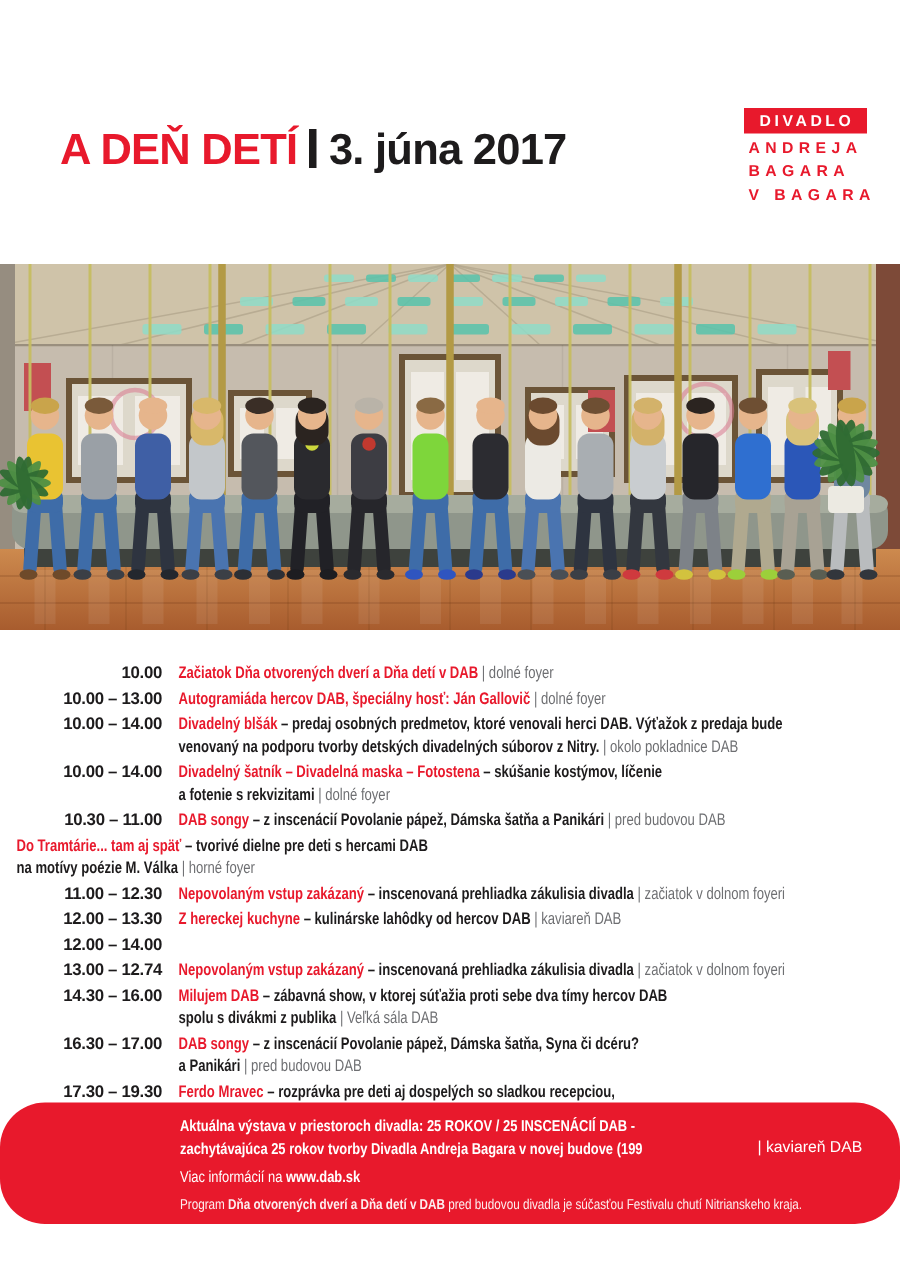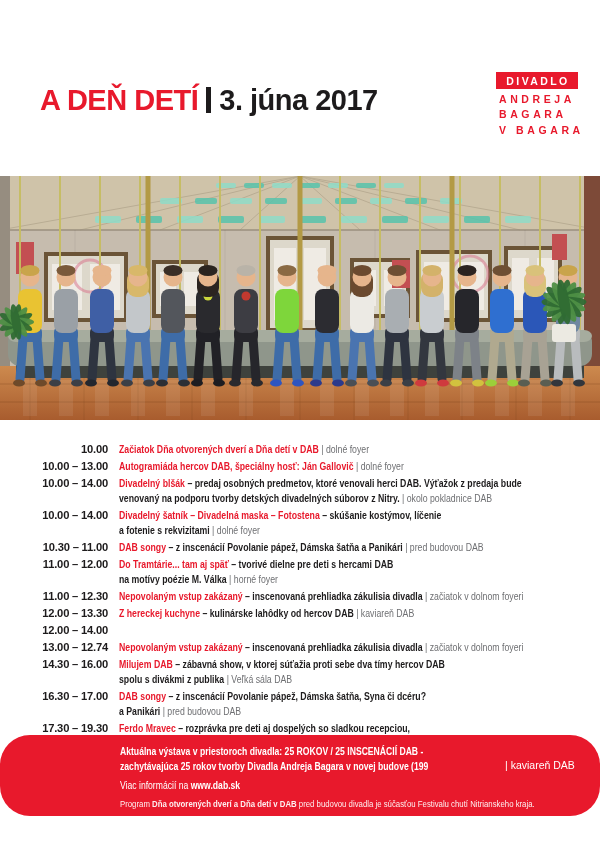--- a/index.html
+++ b/index.html
@@ -440,21 +440,20 @@
           <div class="dline"><span class="seg-b">a fotenie s rekvizitami</span><span class="seg-g"> | dolné foyer</span></div>
         </div>
       </div>
       <div class="row">
         <div class="time">10.30 – 11.00</div>
         <div class="desc">
           <div class="dline"><span class="seg-r">DAB songy</span><span class="seg-b"> – z inscenácií Povolanie pápež, Dámska šatňa a Panikári</span><span class="seg-g"> | pred budovou DAB</span></div>
         </div>
       </div>
       <div class="row">
-        <div class="time">11.00 – 12.00</div>
         <div class="desc">
           <div class="dline"><span class="seg-r">Do Tramtárie... tam aj späť</span><span class="seg-b"> – tvorivé dielne pre deti s hercami DAB</span></div>
           <div class="dline"><span class="seg-b">na motívy poézie M. Válka</span><span class="seg-g"> | horné foyer</span></div>
         </div>
       </div>
       <div class="row">
         <div class="time">11.00 – 12.30</div>
         <div class="desc">
           <div class="dline"><span class="seg-r">Nepovolaným vstup zakázaný</span><span class="seg-b"> – inscenovaná prehliadka zákulisia divadla</span><span class="seg-g"> | začiatok v dolnom foyeri</span></div>
         </div>

